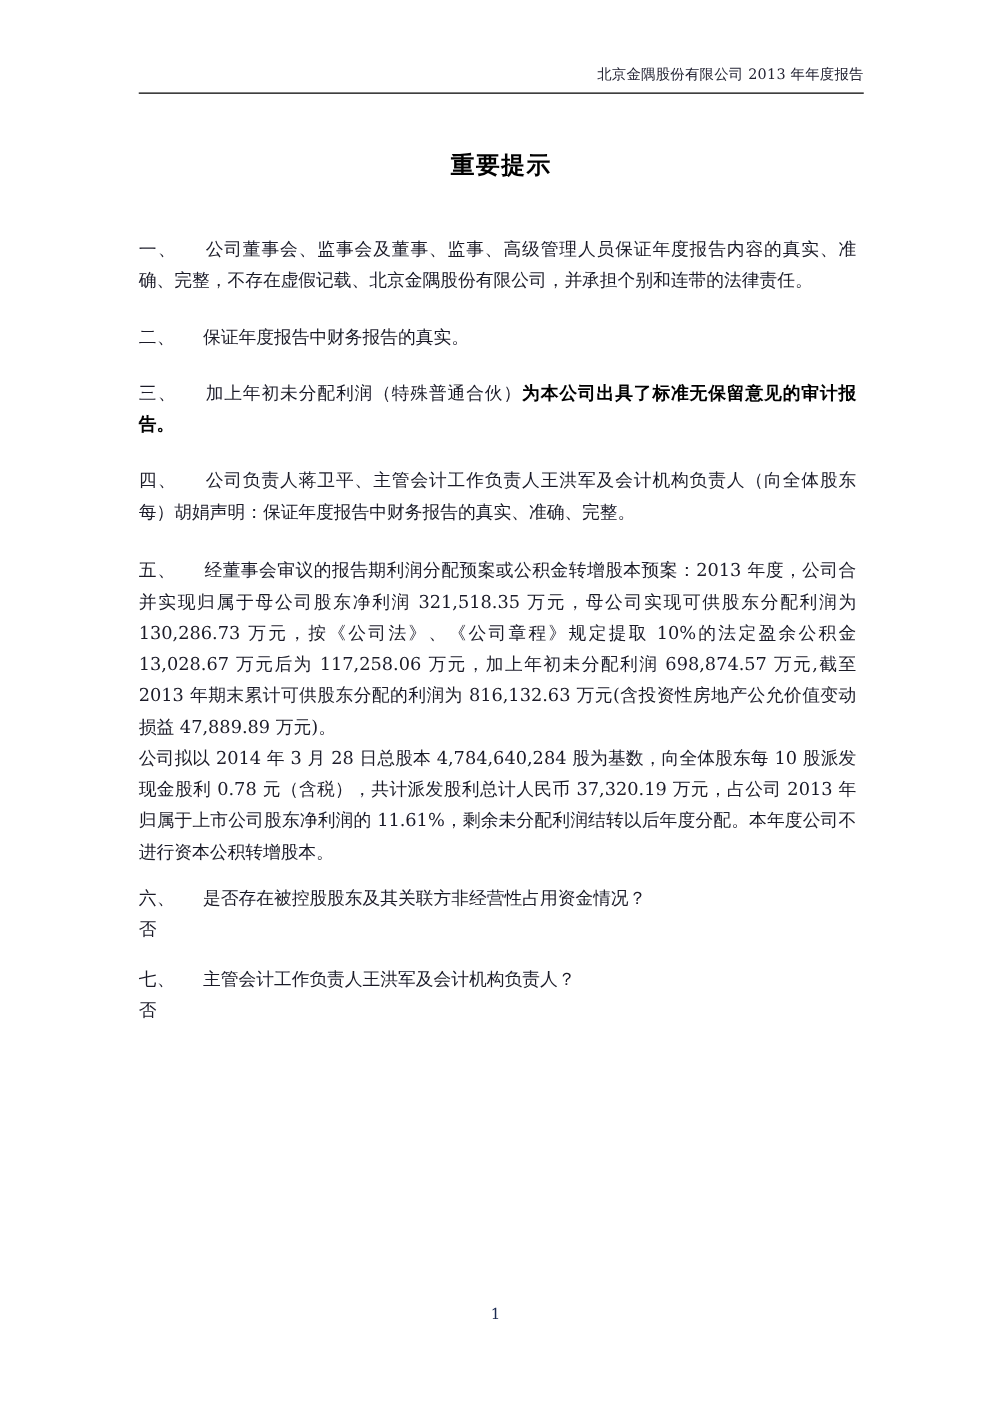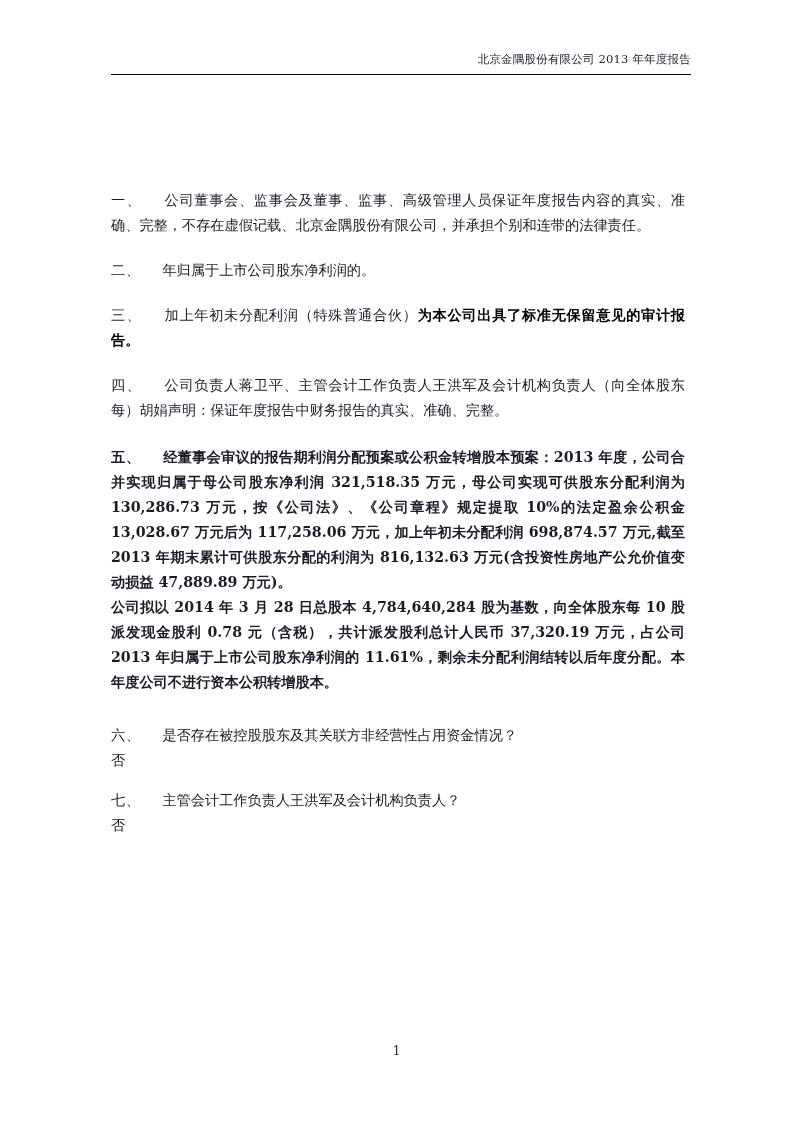--- a/index.html
+++ b/index.html
@@ -104,21 +104,21 @@
     display: block;
     font-size: 14.2px;
     line-height: 24px;
   }
 
   
   .item-1 { margin-bottom: 20px; }
   .item-2 { margin-bottom: 20px; }
   .item-3 { margin-bottom: 20px; }
   .item-4 { margin-bottom: 22px; }
-  .item-5 { margin-bottom: 28px; font-weight: bold; }
+  .item-5 { margin-bottom: 12px; }
   .item-6 { margin-bottom: 16px; }
 
   
   .page-number {
     position: absolute;
     left: 0;
     top: 1043px;
     width: 793px;
     text-align: center;
     font-size: 12px;
@@ -129,29 +129,30 @@
 </head>
 <body>
 
 <div class="page">
 
   <div class="page-header">
     <div class="header-text">北京金隅股份有限公司  2013 年年度报告</div>
   </div>
   <div class="header-rule"></div>
 
+  <div class="doc-title">重要提示</div>
 
   <div class="content">
 
     <p class="item item-1">
       <span class="num">一、</span><span class="gap"></span><span>公司董事会、监事会及董事、监事、高级管理人员保证年度报告内容的真实、准确、完整，不存在虚假记载、北京金隅股份有限公司，并承担个别和连带的法律责任。</span>
     </p>
 
     <p class="item item-2">
-      <span class="num">二、</span><span class="gap"></span><span>年归属于上市公司股东净利润的。</span>
+      <span class="num">二、</span><span class="gap"></span><span>保证年度报告中财务报告的真实。</span>
     </p>
 
     <p class="item item-3">
       <span class="num">三、</span><span class="gap"></span><span>加上年初未分配利润（特殊普通合伙）</span><span class="b">为本公司出具了标准无保留意见的审计报告。</span>
     </p>
 
     <p class="item item-4">
       <span class="num">四、</span><span class="gap"></span><span>公司负责人蒋卫平、主管会计工作负责人王洪军及会计机构负责人（向全体股东每）胡娟声明：保证年度报告中财务报告的真实、准确、完整。</span>
     </p>
 

